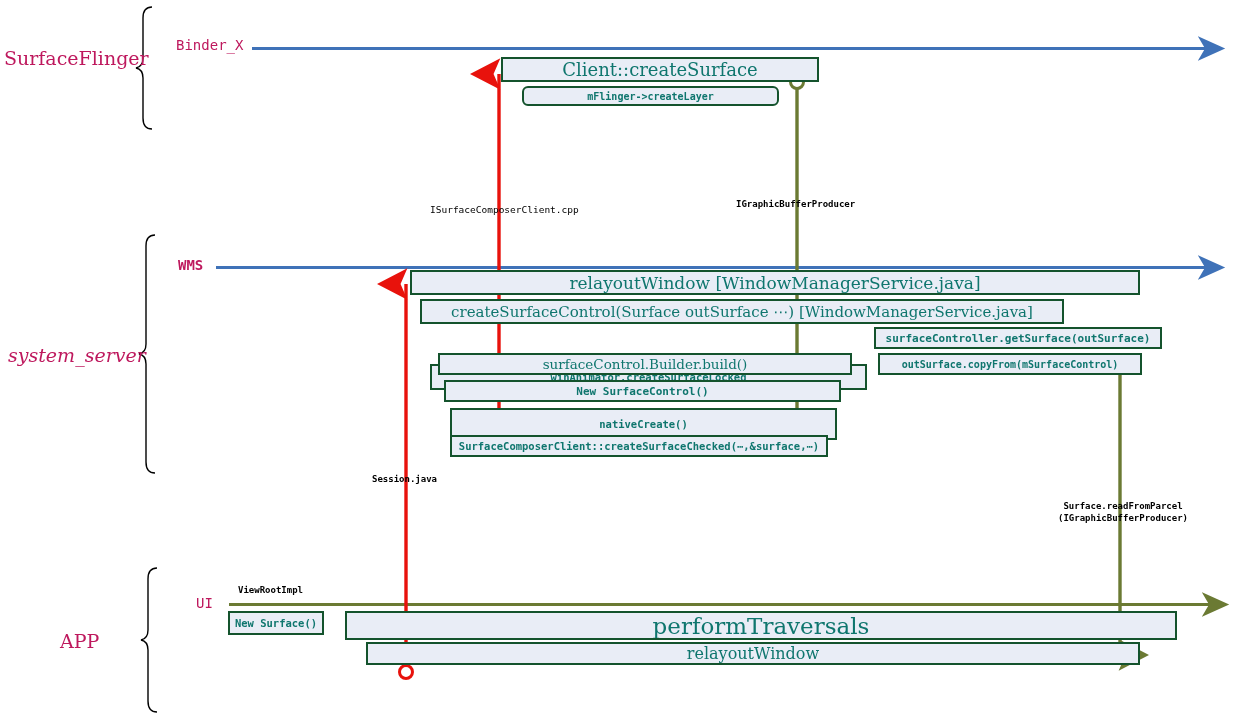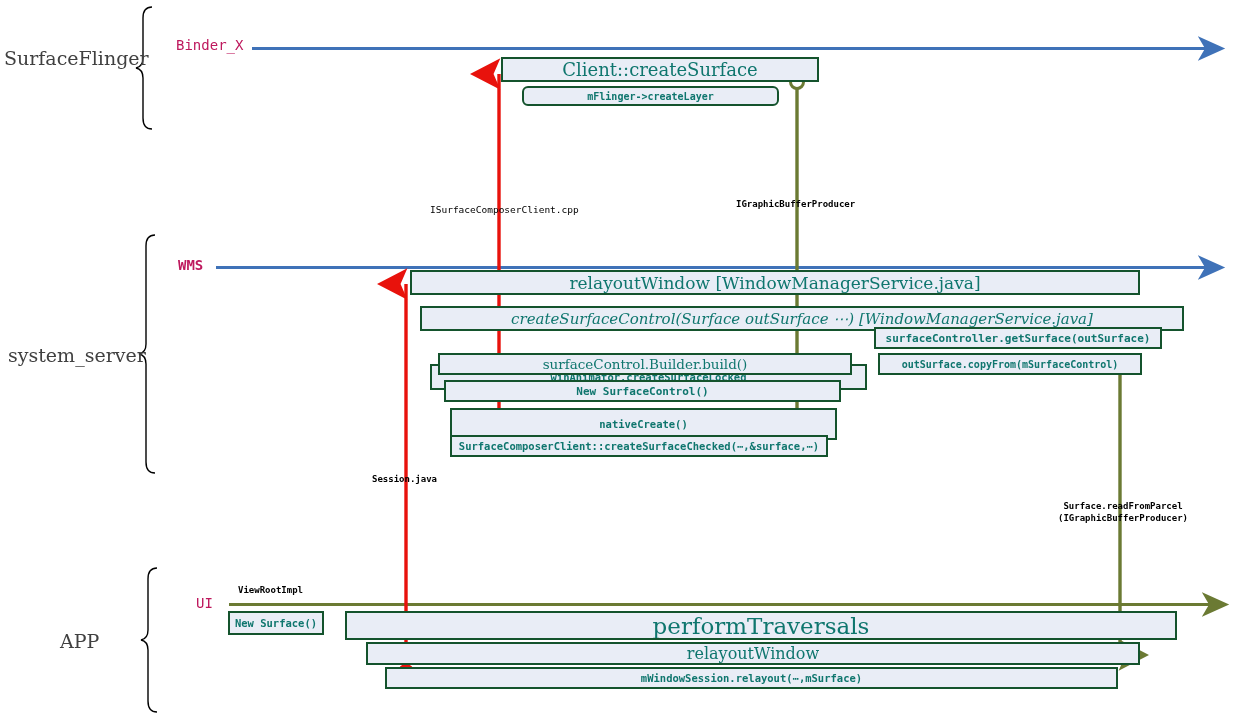--- a/index.html
+++ b/index.html
@@ -5,21 +5,21 @@
   html,body{margin:0;padding:0;background:#ffffff;}
   body{width:1238px;height:716px;position:relative;overflow:hidden;
        font-family:"DejaVu Sans Mono","Liberation Mono",monospace;}
   .stage{position:absolute;left:0;top:0;width:1238px;height:716px;}
 
   
   .abs{position:absolute;box-sizing:border-box;}
 
   
   .proc-label{font-family:"DejaVu Serif","Liberation Serif",serif;
-              font-size:19px;color:#404040;white-space:nowrap;}
+              font-size:19px;color:#be185d;white-space:nowrap;}
 
   
   .thread-label{font-family:"DejaVu Sans Mono","Liberation Mono",monospace;
                 font-size:14px;color:#be185d;white-space:nowrap;}
   .thread-label.bold{font-weight:bold;}
 
   
   .note{font-family:"DejaVu Sans Mono","Liberation Mono",monospace;
         font-size:9px;font-weight:bold;color:#000;white-space:nowrap;line-height:12px;}
   .note.plain{font-weight:normal;font-size:9.5px;}
@@ -82,21 +82,21 @@
     <circle cx="499" cy="447" r="6.5" fill="#ffffff" stroke="#e8120c" stroke-width="3"></circle>
 
     <line x1="797" y1="82" x2="797" y2="430" stroke="#6b7a33" stroke-width="3.4" marker-end="url(#arrOliveDown)"></line>
     <circle cx="797" cy="82" r="6.5" fill="#ffffff" stroke="#6b7a33" stroke-width="3"></circle>
 
     <line x1="1120" y1="365" x2="1120" y2="655" stroke="#6b7a33" stroke-width="3.4" marker-end="url(#arrOliveDown)"></line>
     <circle cx="1120" cy="365" r="6.5" fill="#ffffff" stroke="#6b7a33" stroke-width="3"></circle>
   </svg>
 
   <div class="abs proc-label" style="left:4px;top:47px;">SurfaceFlinger</div>
-  <div class="abs proc-label" style="left:8px;top:344px;">system_server</div>
+  <div class="abs proc-label" style="left:8px;top:344px;font-style:italic;">system_server</div>
   <div class="abs proc-label" style="left:60px;top:630px;">APP</div>
 
   <div class="abs thread-label" style="left:176px;top:37px;">Binder_X</div>
   <div class="abs thread-label bold" style="left:178px;top:257px;">WMS</div>
   <div class="abs thread-label" style="left:196px;top:595px;">UI</div>
 
   <div class="box serif" style="left:501px;top:57px;width:318px;height:25px;font-size:18px;">
     <span class="t">Client::createSurface</span>
   </div>
   <div class="box mono" style="left:522px;top:86px;width:257px;height:20px;font-size:10px;border-radius:6px;">
@@ -108,21 +108,21 @@
   <div class="abs note" style="left:372px;top:473px;">Session.java</div>
   <div class="abs note" style="left:1058px;top:500px;text-align:center;">
     <span>Surface.readFromParcel</span><br>
     <span>(IGraphicBufferProducer)</span>
   </div>
   <div class="abs note" style="left:238px;top:584px;">ViewRootImpl</div>
 
   <div class="box serif" style="left:410px;top:270px;width:730px;height:25px;font-size:17px;">
     <span class="t">relayoutWindow [WindowManagerService.java]</span>
   </div>
-  <div class="box serif" style="left:420px;top:306px;width:764px;height:25px;font-size:15px;font-style:italic;">
+  <div class="box serif" style="left:420px;top:299px;width:644px;height:25px;font-size:15px;">
     <span class="t">createSurfaceControl(Surface outSurface  ⋯)   [WindowManagerService.java]</span>
   </div>
   <div class="box mono" style="left:430px;top:327px;width:437px;height:26px;font-size:10.5px;margin-top:37px;">
     <span class="t">winAnimator.createSurfaceLocked</span>
   </div>
   <div class="box serif" style="left:438px;top:353px;width:414px;height:22px;font-size:13.5px;">
     <span class="t">surfaceControl.Builder.build()</span>
   </div>
   <div class="box mono" style="left:444px;top:380px;width:397px;height:22px;font-size:11px;">
     <span class="t">New SurfaceControl()</span>
@@ -142,17 +142,14 @@
 
   <div class="box mono" style="left:228px;top:611px;width:96px;height:24px;font-size:10.5px;">
     <span class="t">New Surface()</span>
   </div>
   <div class="box serif" style="left:345px;top:611px;width:832px;height:29px;font-size:23px;">
     <span class="t">performTraversals</span>
   </div>
   <div class="box serif" style="left:366px;top:642px;width:774px;height:23px;font-size:16px;">
     <span class="t">relayoutWindow</span>
   </div>
-  <div class="box mono" style="left:385px;top:667px;width:733px;height:22px;font-size:10.5px;">
-    <span class="t">mWindowSession.relayout(⋯,mSurface)</span>
-  </div>
 
 </div>
 
 </body></html>

